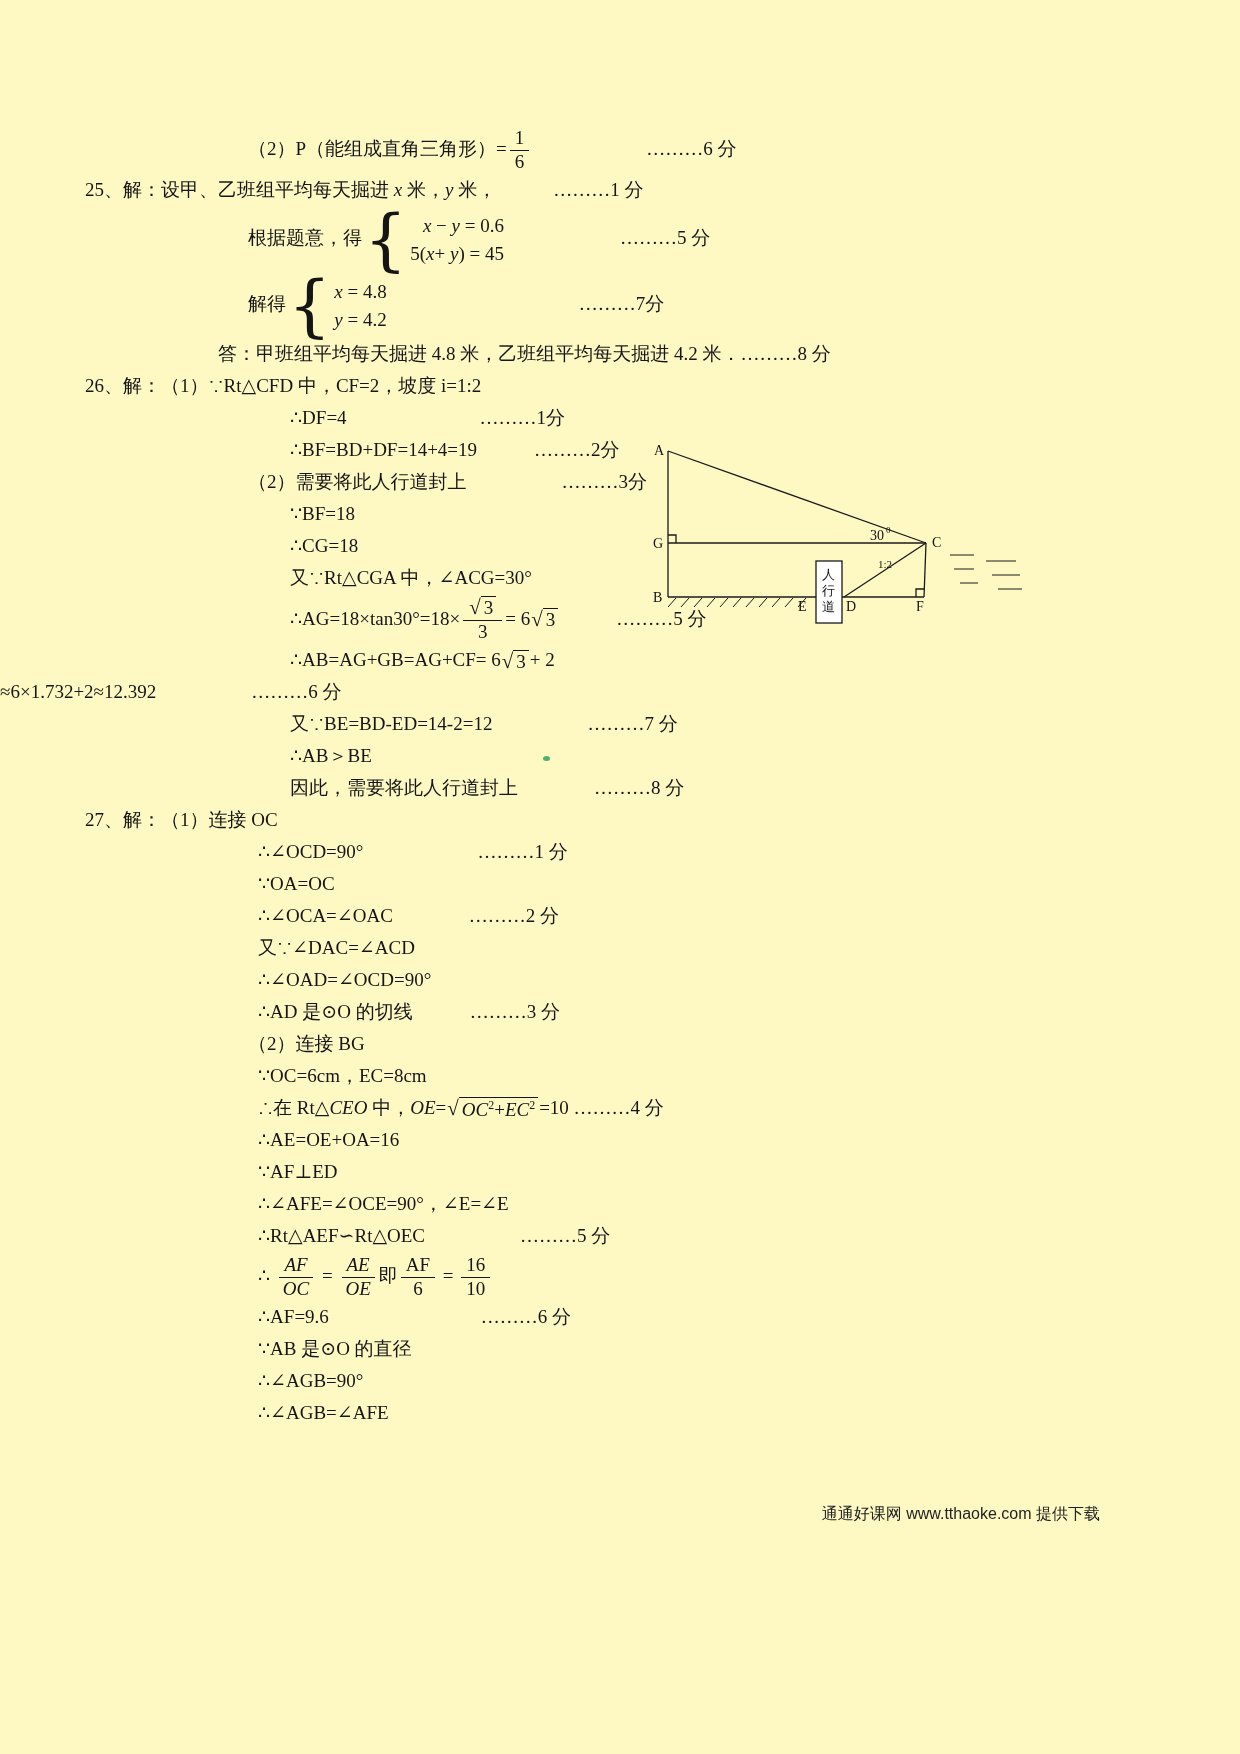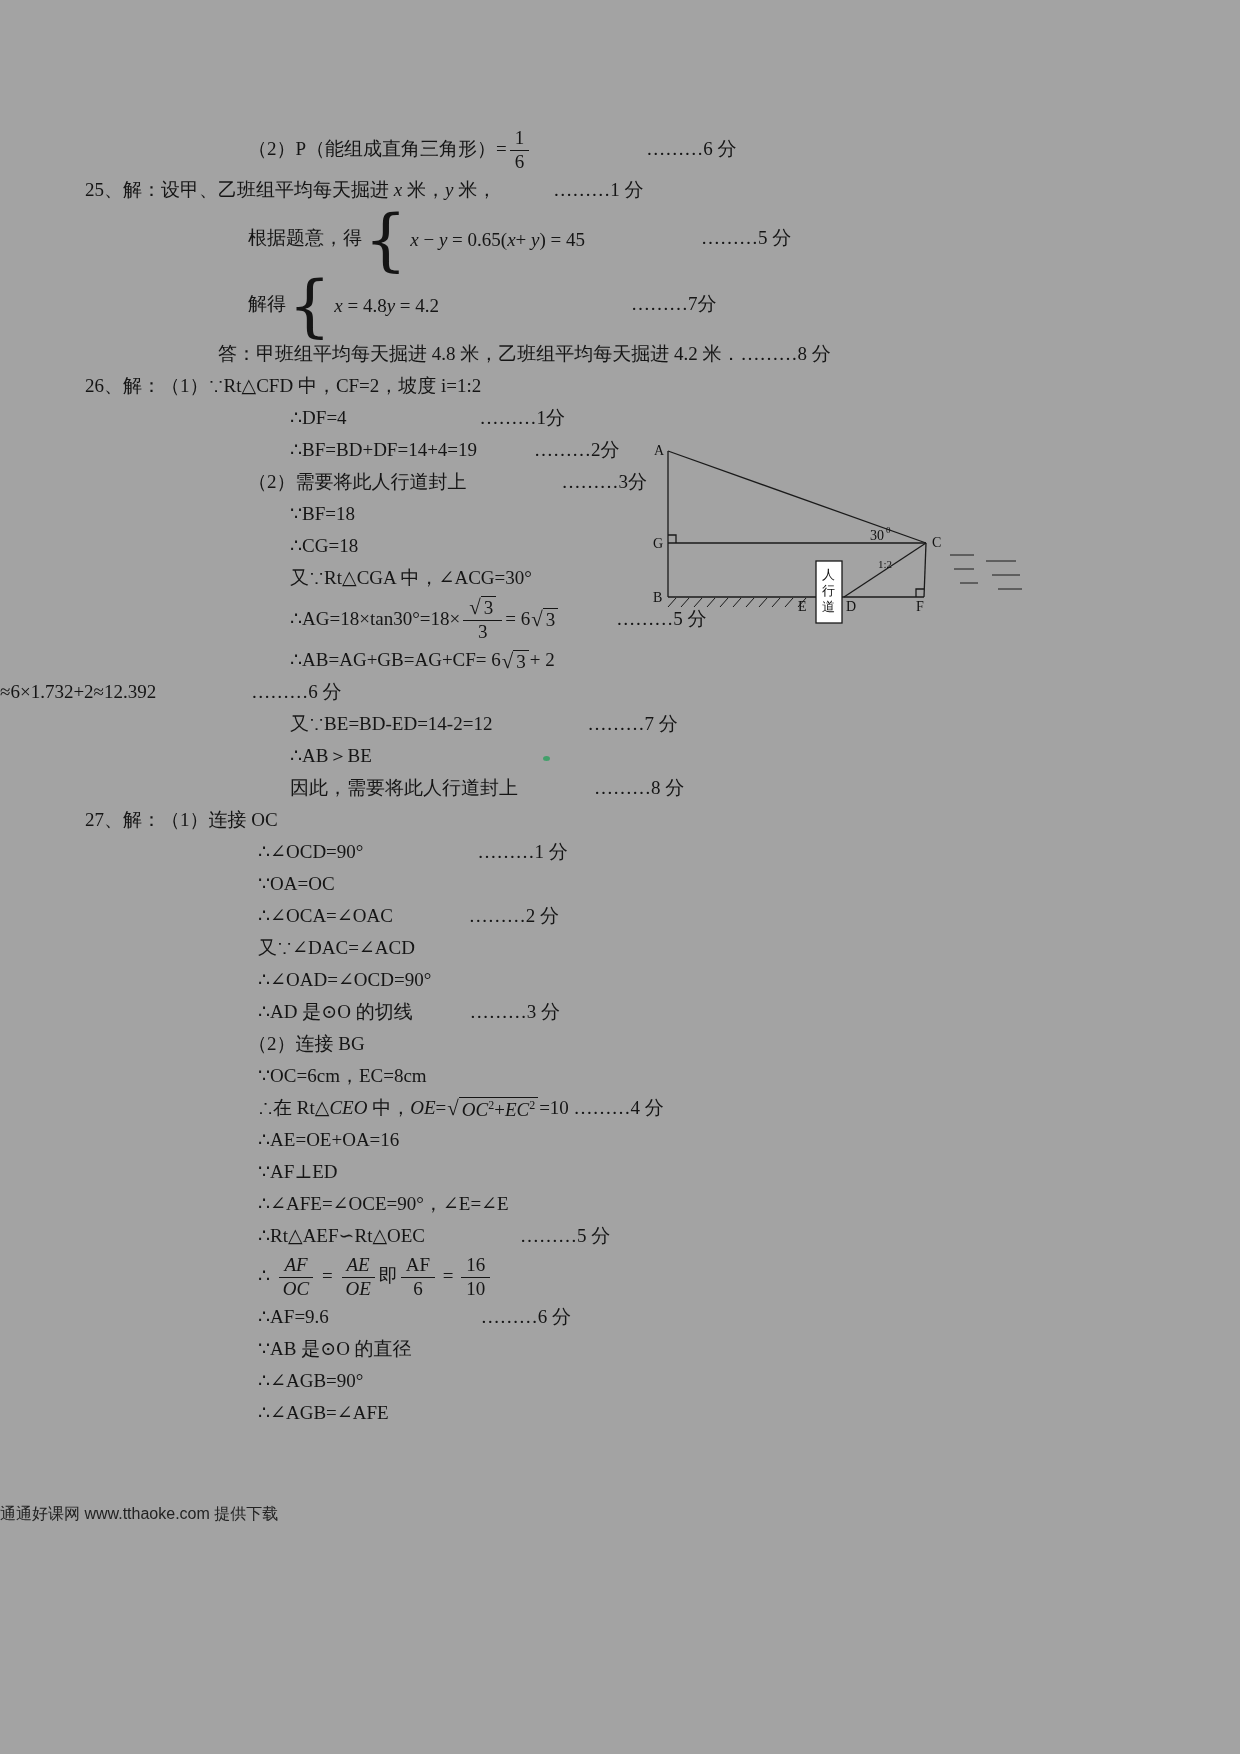--- a/index.html
+++ b/index.html
@@ -1,41 +1,41 @@
 <!DOCTYPE html>
 <html><head>
 <meta charset="utf-8">
 <style>
   html,body{margin:0;padding:0;background:#ffffff;}
-  .page{position:relative;width:1240px;height:1754px;background:#a3a3a3;
+  .page{position:relative;width:1240px;height:1754px;background:#fef9c3;
         font-family:"Liberation Serif","DejaVu Serif",serif;font-size:19px;color:#151515;overflow:hidden;}
   #lines{position:absolute;top:126px;left:0;width:1240px;}
   .line{padding:1px 0;line-height:28px;min-height:30px;}
   .ind0{padding-left:85px}
   .ind1{padding-left:218px}
   .ind2{padding-left:248px}
   .ind3{padding-left:258px}
   .ind4{padding-left:290px}
   .ind5{}
   .it{font-style:italic;}
   sup{font-size:12px;}
   .frac{display:inline-flex;flex-direction:column;align-items:center;vertical-align:middle;
         margin:0 3px;line-height:1.2;text-align:center;}
   .fn{border-bottom:1.5px solid #151515;padding:0 5px;}
   .fd{padding:0 5px;}
   .cases{display:inline-flex;align-items:center;vertical-align:middle;margin:0 2px;}
   .brace{font-size:68px;line-height:64px;margin-right:3px;font-family:"DejaVu Serif",serif;}
-  .rows{display:inline-flex;row-gap:2px;text-align:center;}
+  .rows{display:inline-flex;flex-direction:column;row-gap:2px;text-align:right;}
   .crow{display:block;line-height:26px;}
   .sqrt{display:inline-flex;align-items:flex-start;vertical-align:middle;margin:0 1px;}
   .sg{line-height:1.05;font-size:21px;}
   .sqc{border-top:1.5px solid #151515;padding:0 3px;line-height:1.2;}
   .diagram{position:absolute;left:650px;top:437px;width:392px;height:196px;}
   .stray{position:absolute;left:543px;top:756px;width:7px;height:5px;background:#33a061;border-radius:50%;opacity:.85;}
-  .footer{position:absolute;left:0;top:1504px;width:1100px;text-align:left;font-size:16px;color:#222;
+  .footer{position:absolute;left:0;top:1504px;width:1100px;text-align:right;font-size:16px;color:#222;
           font-family:"Liberation Sans","DejaVu Sans",sans-serif;}
 </style>
 </head>
 <body>
 
 <div class="page">
 
   <div id="lines">
       <div class="line ind2"><span class="t">（2）P（能组成直角三角形）=</span><span class="frac">
           <span class="fn"><span class="t">1</span></span>

